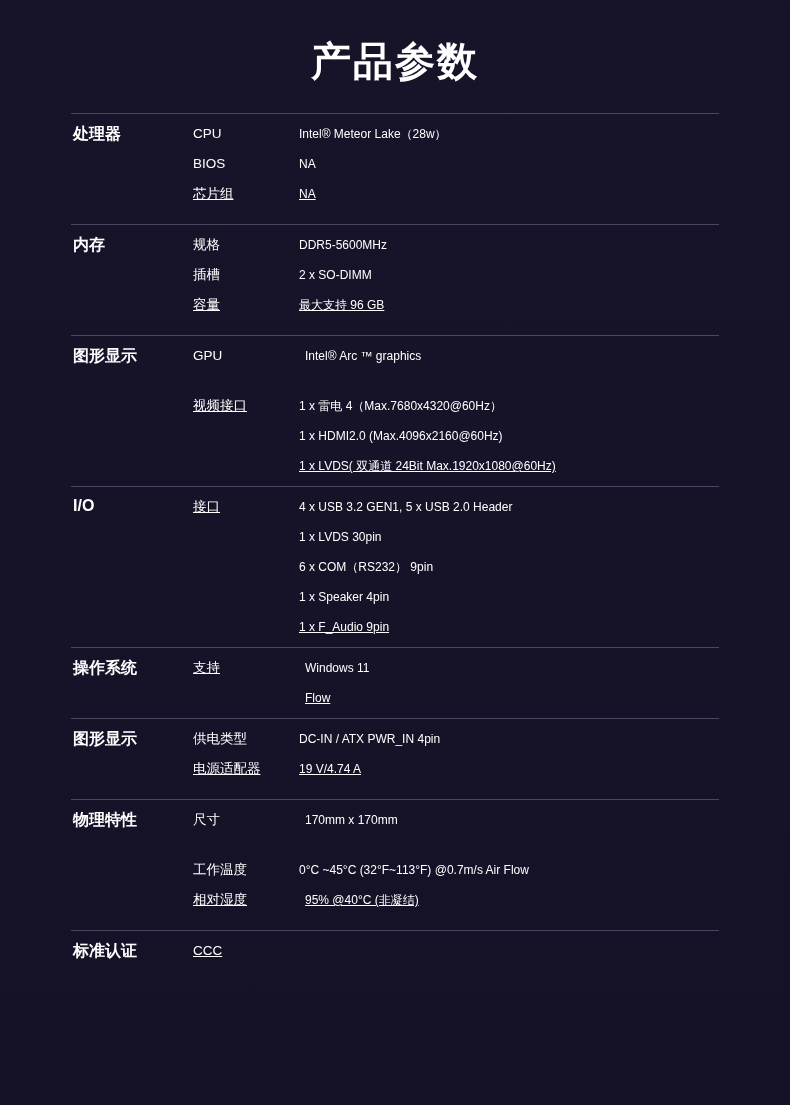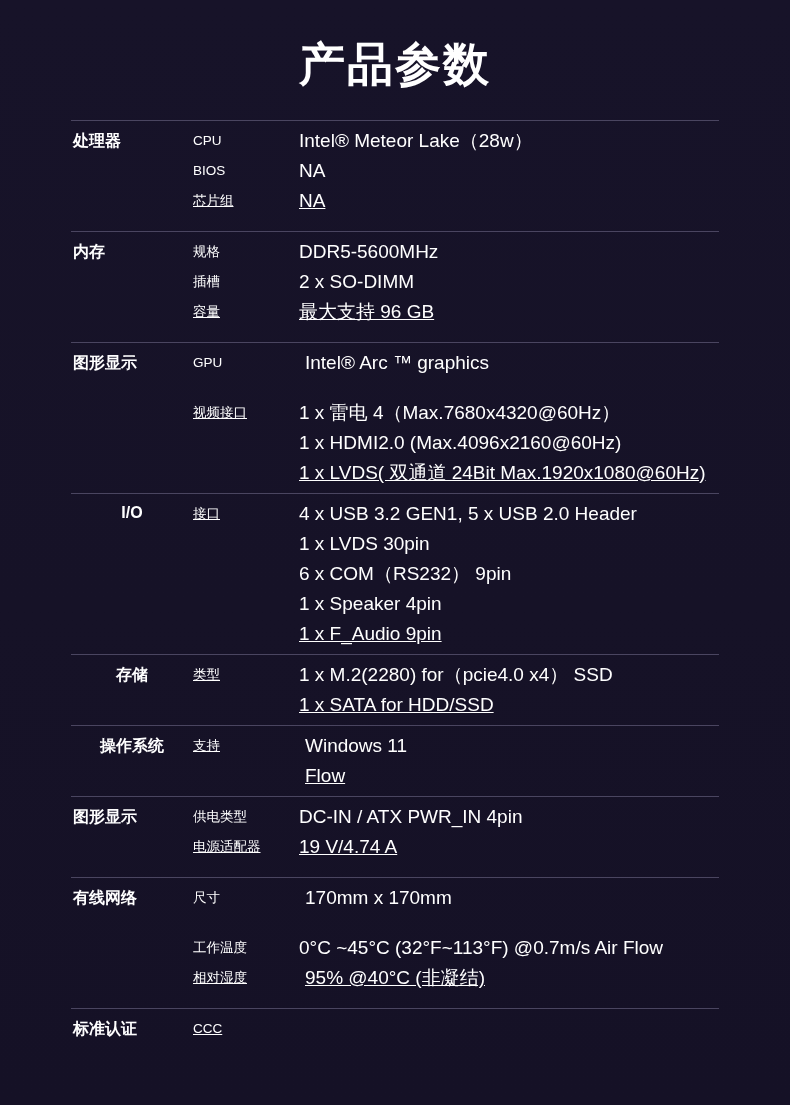--- a/index.html
+++ b/index.html
@@ -15,21 +15,21 @@
     overflow: hidden;
   }
   .page {
     position: relative;
     width: 790px;
     height: 1105px;
     background: linear-gradient(180deg, #171329 0%, #161227 55%, #151126 100%);
   }
   .title {
     text-align: center;
-    font-size: 46px;
+    font-size: 40px;
     font-weight: bold;
     letter-spacing: 2px;
     padding-top: 34px;
     padding-bottom: 24px;
     color: #ffffff;
   }
   .spec-table {
     width: 648px;
     margin: 0 auto;
     border-collapse: collapse;
@@ -46,30 +46,29 @@
   td.cat {
     width: 118px;
     font-size: 16px;
     font-weight: bold;
     color: #ffffff;
     white-space: nowrap;
     padding-left: 2px;
   }
   td.cat.vcenter {
     vertical-align: middle;
-    text-align: center;
   }
   td.sub {
     width: 104px;
     font-size: 13.5px;
     color: #ffffff;
     white-space: nowrap;
   }
   td.val {
-    font-size: 19px;
+    font-size: 12px;
     color: #ffffff;
   }
   .line {
     line-height: 20px;
     padding-bottom: 10px;
     white-space: nowrap;
   }
   .line:last-child {
     padding-bottom: 0;
     text-decoration: underline;
@@ -141,30 +140,20 @@
         </td>
         <td class="val">
           <div class="line">4 x USB 3.2 GEN1, 5 x USB 2.0 Header</div>
           <div class="line">1 x LVDS 30pin</div>
           <div class="line">6 x COM（RS232） 9pin</div>
           <div class="line">1 x Speaker 4pin</div>
           <div class="line">1 x F_Audio 9pin</div>
         </td>
       </tr>
 
-      <tr class="group-row">
-        <td class="cat vcenter">存储</td>
-        <td class="sub">
-          <div class="line">类型</div>
-        </td>
-        <td class="val">
-          <div class="line">1 x M.2(2280) for（pcie4.0 x4） SSD</div>
-          <div class="line">1 x SATA for HDD/SSD</div>
-        </td>
-      </tr>
 
       <tr class="group-row">
         <td class="cat vcenter">操作系统</td>
         <td class="sub">
           <div class="line">支持</div>
         </td>
         <td class="val">
           <div class="line lead">Windows 11</div>
           <div class="line lead"> Flow</div>
         </td>
@@ -176,21 +165,21 @@
           <div class="line">供电类型</div>
           <div class="line">电源适配器</div>
         </td>
         <td class="val">
           <div class="line">DC-IN / ATX PWR_IN 4pin</div>
           <div class="line">19 V/4.74 A</div>
         </td>
       </tr>
 
       <tr class="group-row">
-        <td class="cat">有线网络</td>
+        <td class="cat">物理特性</td>
         <td class="sub">
           <div class="line" style="padding-bottom:30px">尺寸</div>
           <div class="line">工作温度</div>
           <div class="line">相对湿度</div>
         </td>
         <td class="val">
           <div class="line lead" style="padding-bottom:30px">170mm x 170mm</div>
           <div class="line">0°C ~45°C (32°F~113°F) @0.7m/s Air Flow</div>
           <div class="line lead">95% @40°C (非凝结)</div>
         </td>

